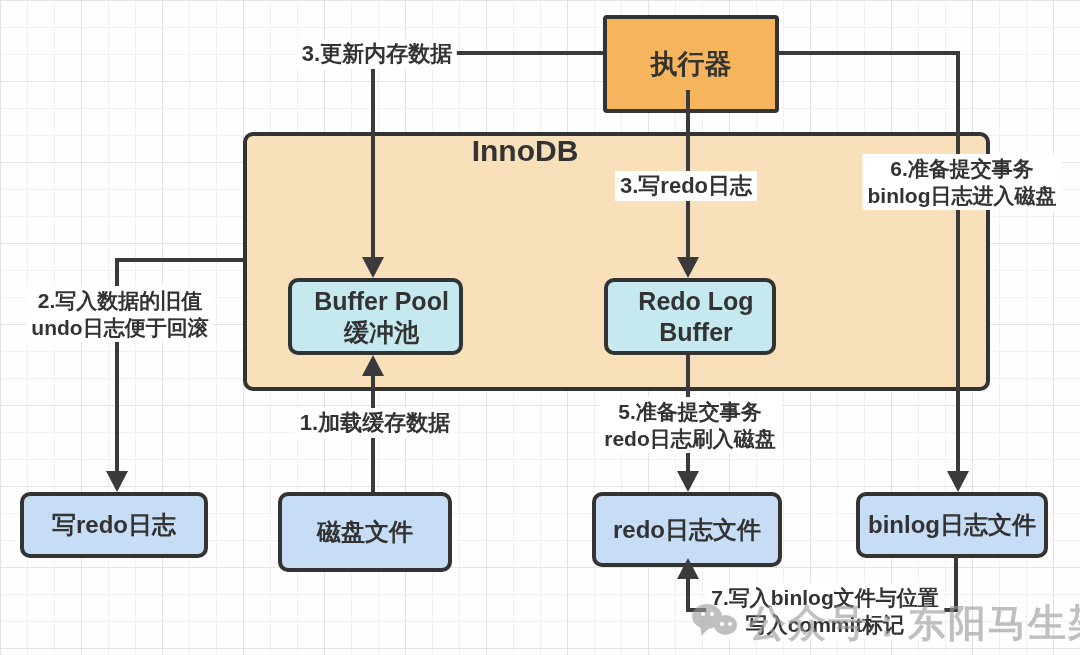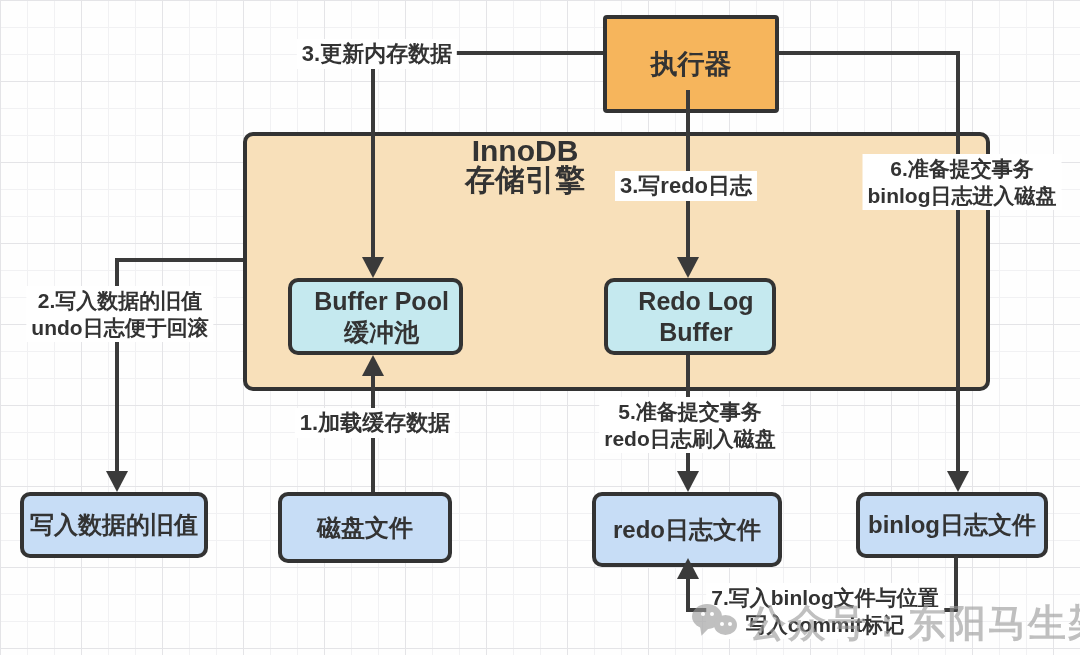--- a/index.html
+++ b/index.html
@@ -49,21 +49,20 @@
   .wm-e{position:absolute;width:4px;height:4px;background:#fff;border-radius:50%;}
 </style>
 </head>
 <body>
 
 <div class="stage">
 
   <div class="node innodb" style="left:243px;top:132px;width:747px;height:259px;"></div>
   <div class="innodb-title">
     <div>InnoDB</div>
-    <div>存储引擎</div>
   </div>
 
   <div class="ln" style="left:373px;top:51px;width:230px;height:4px;"></div>
   <div class="ln" style="left:371px;top:51px;width:4px;height:207px;"></div>
   <div class="ln" style="left:686px;top:90px;width:4px;height:168px;"></div>
   <div class="ln" style="left:779px;top:51px;width:181px;height:4px;"></div>
   <div class="ln" style="left:956px;top:51px;width:4px;height:421px;"></div>
   <div class="ln" style="left:115px;top:258px;width:128px;height:4px;"></div>
   <div class="ln" style="left:115px;top:258px;width:4px;height:214px;"></div>
   <div class="ln" style="left:371px;top:373px;width:4px;height:119px;"></div>
@@ -88,23 +87,23 @@
     <div>Buffer Pool</div>
     <div>缓冲池</div>
   </div>
 
   <div class="node cache" style="left:604px;top:278px;width:172px;height:77px;">
     <div>Redo Log</div>
     <div>Buffer</div>
   </div>
 
   <div class="node file" style="left:20px;top:492px;width:188px;height:66px;">
-    <div>写入数据的旧值</div>
+    <div>写redo日志</div>
   </div>
-  <div class="node file" style="left:278px;top:492px;width:174px;height:71px;">
+  <div class="node file" style="left:278px;top:492px;width:174px;height:80px;">
     <div>磁盘文件</div>
   </div>
   <div class="node file" style="left:592px;top:492px;width:190px;height:75px;">
     <div>redo日志文件</div>
   </div>
   <div class="node file" style="left:856px;top:492px;width:192px;height:66px;">
     <div>binlog日志文件</div>
   </div>
 
   <div class="lbl" style="left:377px;top:39px;">

